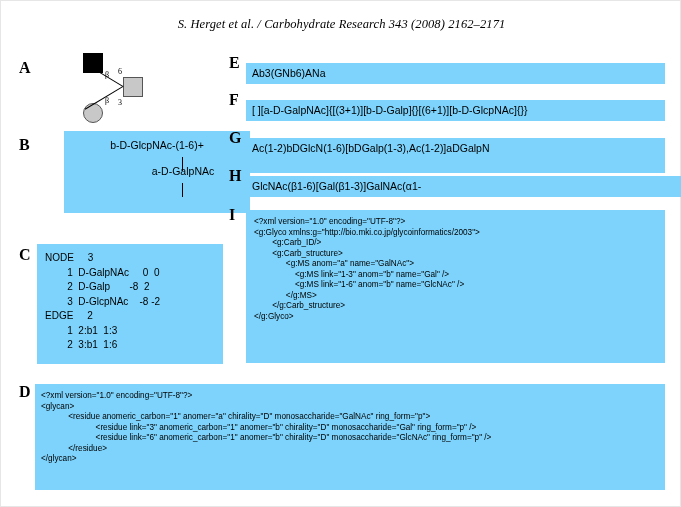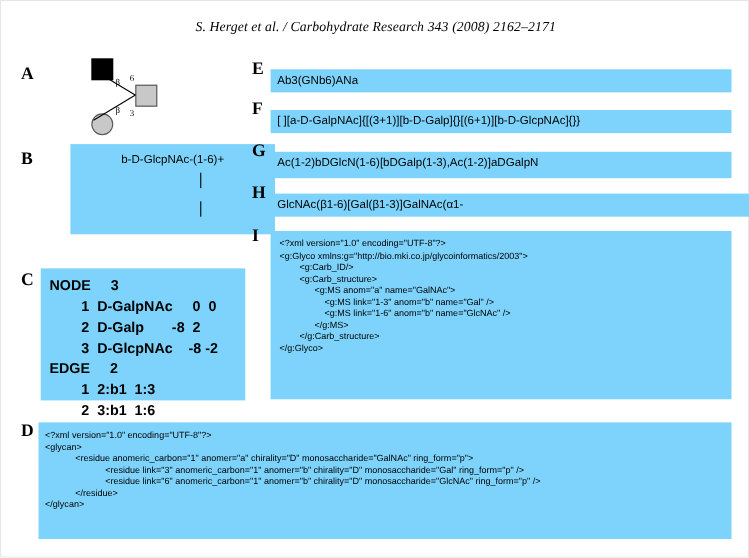--- a/index.html
+++ b/index.html
@@ -60,25 +60,24 @@
   }
   .struct-text {
     font-family: "Liberation Sans", sans-serif;
     font-size: 10.5px;
     color: #000;
     white-space: pre;
     text-align: center;
   }
   .mono-ish {
     font-family: "Liberation Sans", sans-serif;
-    font-size: 13px;
+    font-size: 10px;
     color: #000;
     white-space: pre;
     line-height: 1.45;
-    font-weight: bold;
   }
   
   #panelA-draw {
     position: absolute;
     left: 60px;
     top: 52px;
     width: 130px;
     height: 78px;
   }
   .sym-square-filled {
@@ -139,20 +138,21 @@
     <div class="lbl" style="left:44px; top:17px;">β</div>
     <div class="lbl" style="left:57px; top:14px;">6</div>
     <div class="lbl" style="left:44px; top:43px;">β</div>
     <div class="lbl" style="left:57px; top:45px;">3</div>
   </div>
 
   <div class="panel-letter" style="left:18px; top:135px;">B</div>
   <div class="grey-box" style="left:36px; top:130px; width:186px; height:82px;margin-left:27px;">
     <div class="struct-text" style="position:absolute; left:0; top:8px; width:186px;">b-D-GlcpNAc-(1-6)+</div>
     <div class="bar-line" style="left:118px; top:26px; height:14px;"></div>
+    <div class="struct-text" style="position:absolute; left:26px; top:34px; width:186px;">a-D-GalpNAc</div>
     <div class="bar-line" style="left:118px; top:52px; height:14px;"></div>
   </div>
 
   <div class="panel-letter" style="left:18px; top:245px;">C</div>
   <div class="grey-box" style="left:36px; top:243px; width:186px; height:120px;">
     <div class="mono-ish" style="position:absolute; left:8px; top:7px;">NODE     3
         1  D-GalpNAc     0  0
         2  D-Galp       -8  2
         3  D-GlcpNAc    -8 -2
 EDGE     2
@@ -175,21 +175,21 @@
   <div class="grey-box" style="left:245px; top:62px; width:419px; height:21px;">
     <div class="seq-text" style="position:absolute; left:6px; top:4px;">Ab3(GNb6)ANa</div>
   </div>
 
   <div class="panel-letter" style="left:228px; top:90px;">F</div>
   <div class="grey-box" style="left:245px; top:99px; width:419px; height:21px;">
     <div class="seq-text" style="position:absolute; left:6px; top:4px;">[ ][a-D-GalpNAc]{[(3+1)][b-D-Galp]{}[(6+1)][b-D-GlcpNAc]{}}</div>
   </div>
 
   <div class="panel-letter" style="left:228px; top:128px;">G</div>
-  <div class="grey-box" style="left:245px; top:137px; width:419px; height:24px;">
+  <div class="grey-box" style="left:245px; top:137px; width:419px; height:35px;">
     <div class="seq-text" style="position:absolute; left:6px; top:4px;">Ac(1-2)bDGlcN(1-6)[bDGalp(1-3),Ac(1-2)]aDGalpN</div>
   </div>
 
   <div class="panel-letter" style="left:228px; top:166px;">H</div>
   <div class="grey-box" style="left:245px; top:175px; width:499px; height:21px;">
     <div class="seq-text" style="position:absolute; left:6px; top:4px;">GlcNAc(β1-6)[Gal(β1-3)]GalNAc(α1-</div>
   </div>
 
   <div class="panel-letter" style="left:228px; top:205px;">I</div>
   <div class="grey-box" style="left:245px; top:209px; width:419px; height:153px;">

